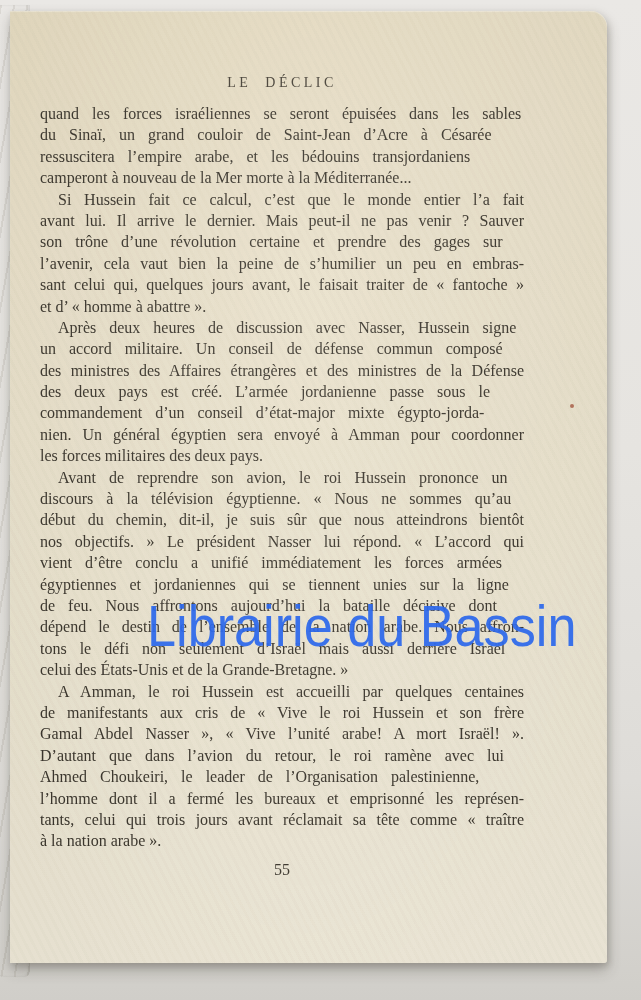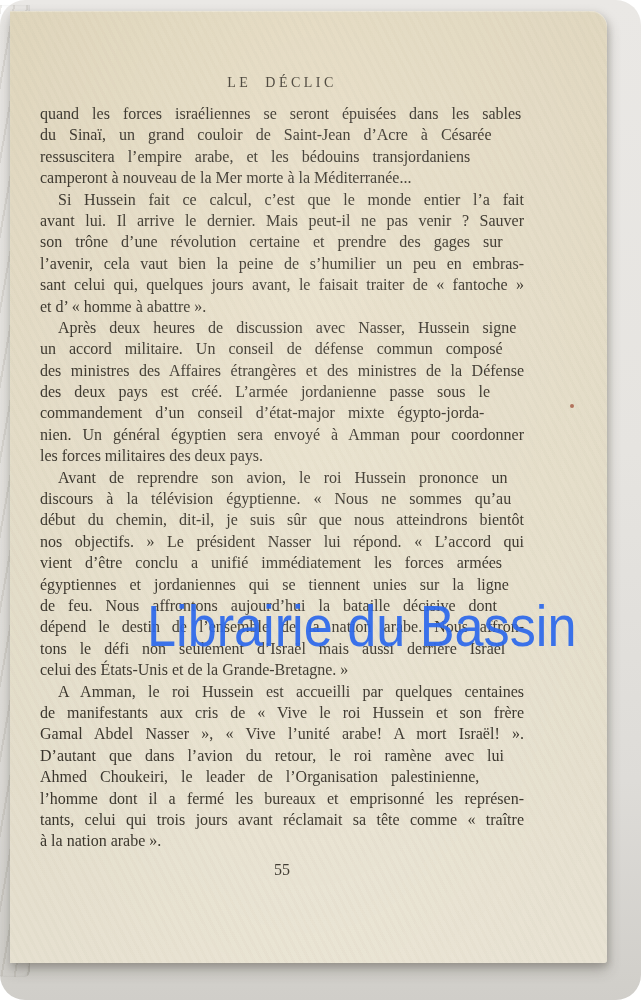--- a/index.html
+++ b/index.html
@@ -8,21 +8,20 @@
     width: 641px;
     height: 1000px;
     overflow: hidden;
     font-family: "Liberation Serif", serif;
   }
   .scene {
     position: relative;
     width: 641px;
     height: 1000px;
     background: linear-gradient(180deg, #eae8e5 0%, #e6e4e0 45%, #dedcd8 78%, #d0cec9 100%);
-    border-radius: 25px;
   }
   
   .under-page {
     position: absolute;
     left: 0;
     top: 5px;
     width: 30px;
     height: 972px;
     background: linear-gradient(90deg,
       #8d８a80 0px, #a99f8c 2px, #c6bba2 5px,

